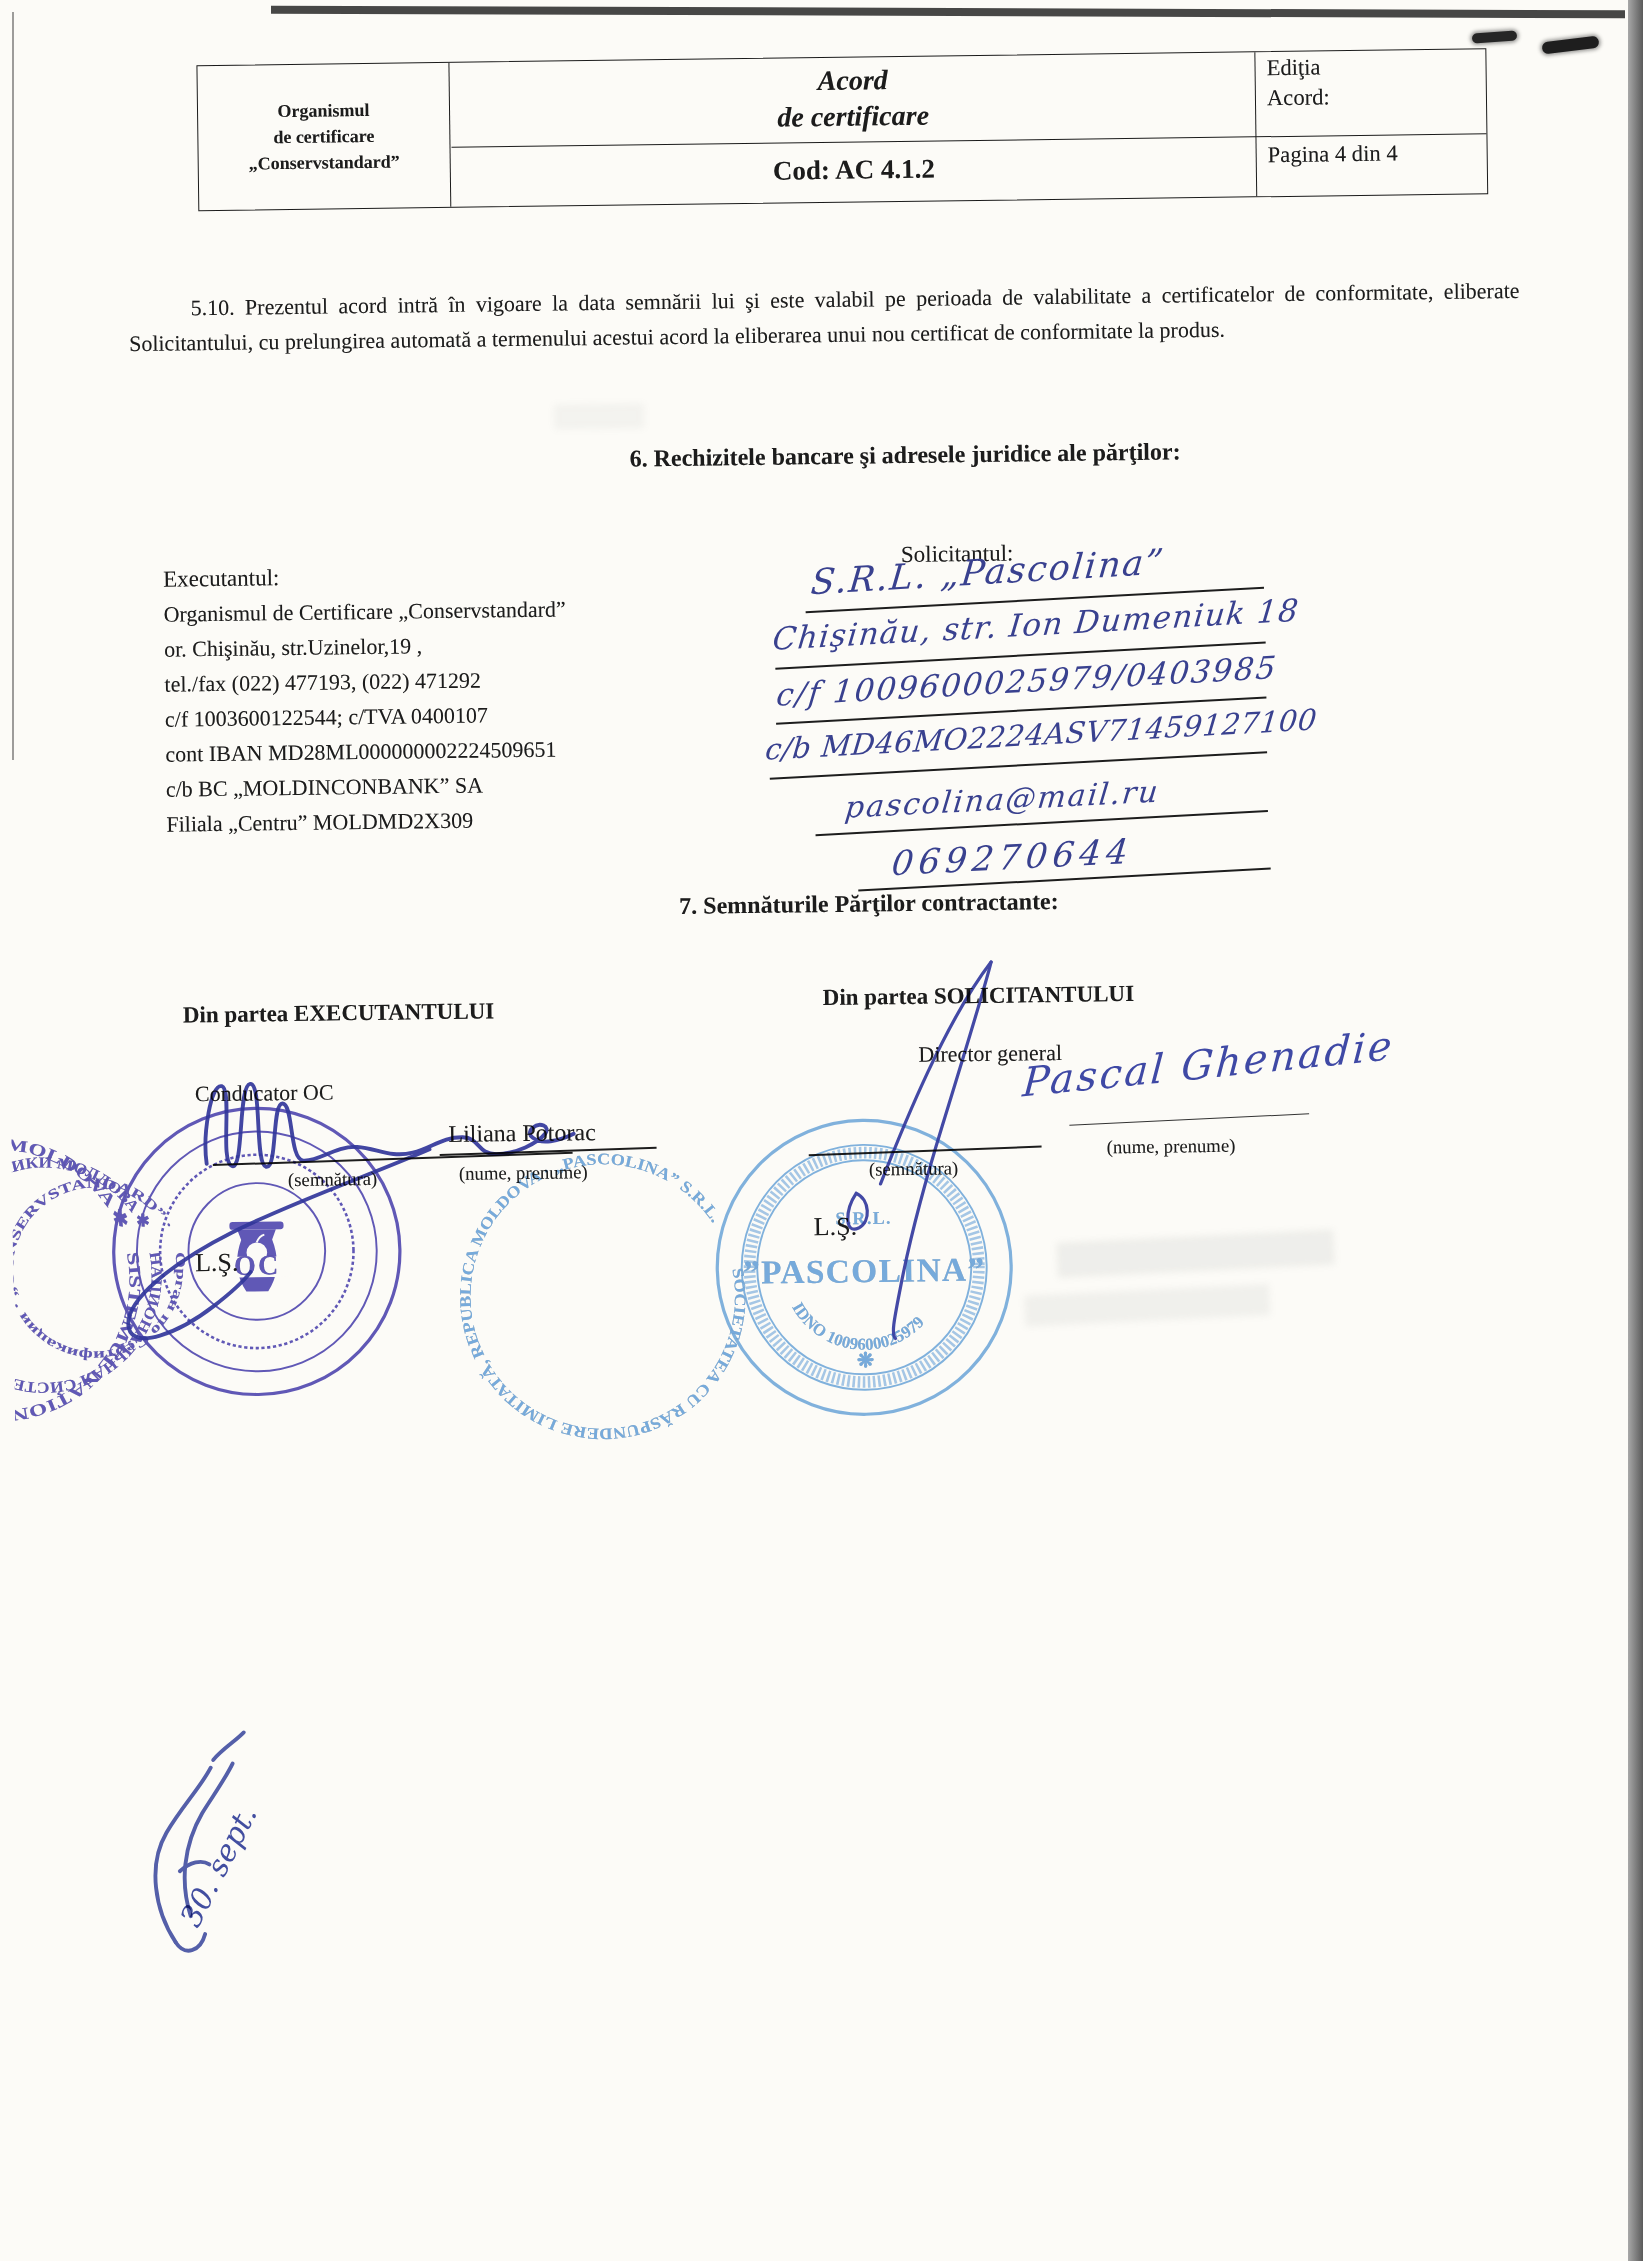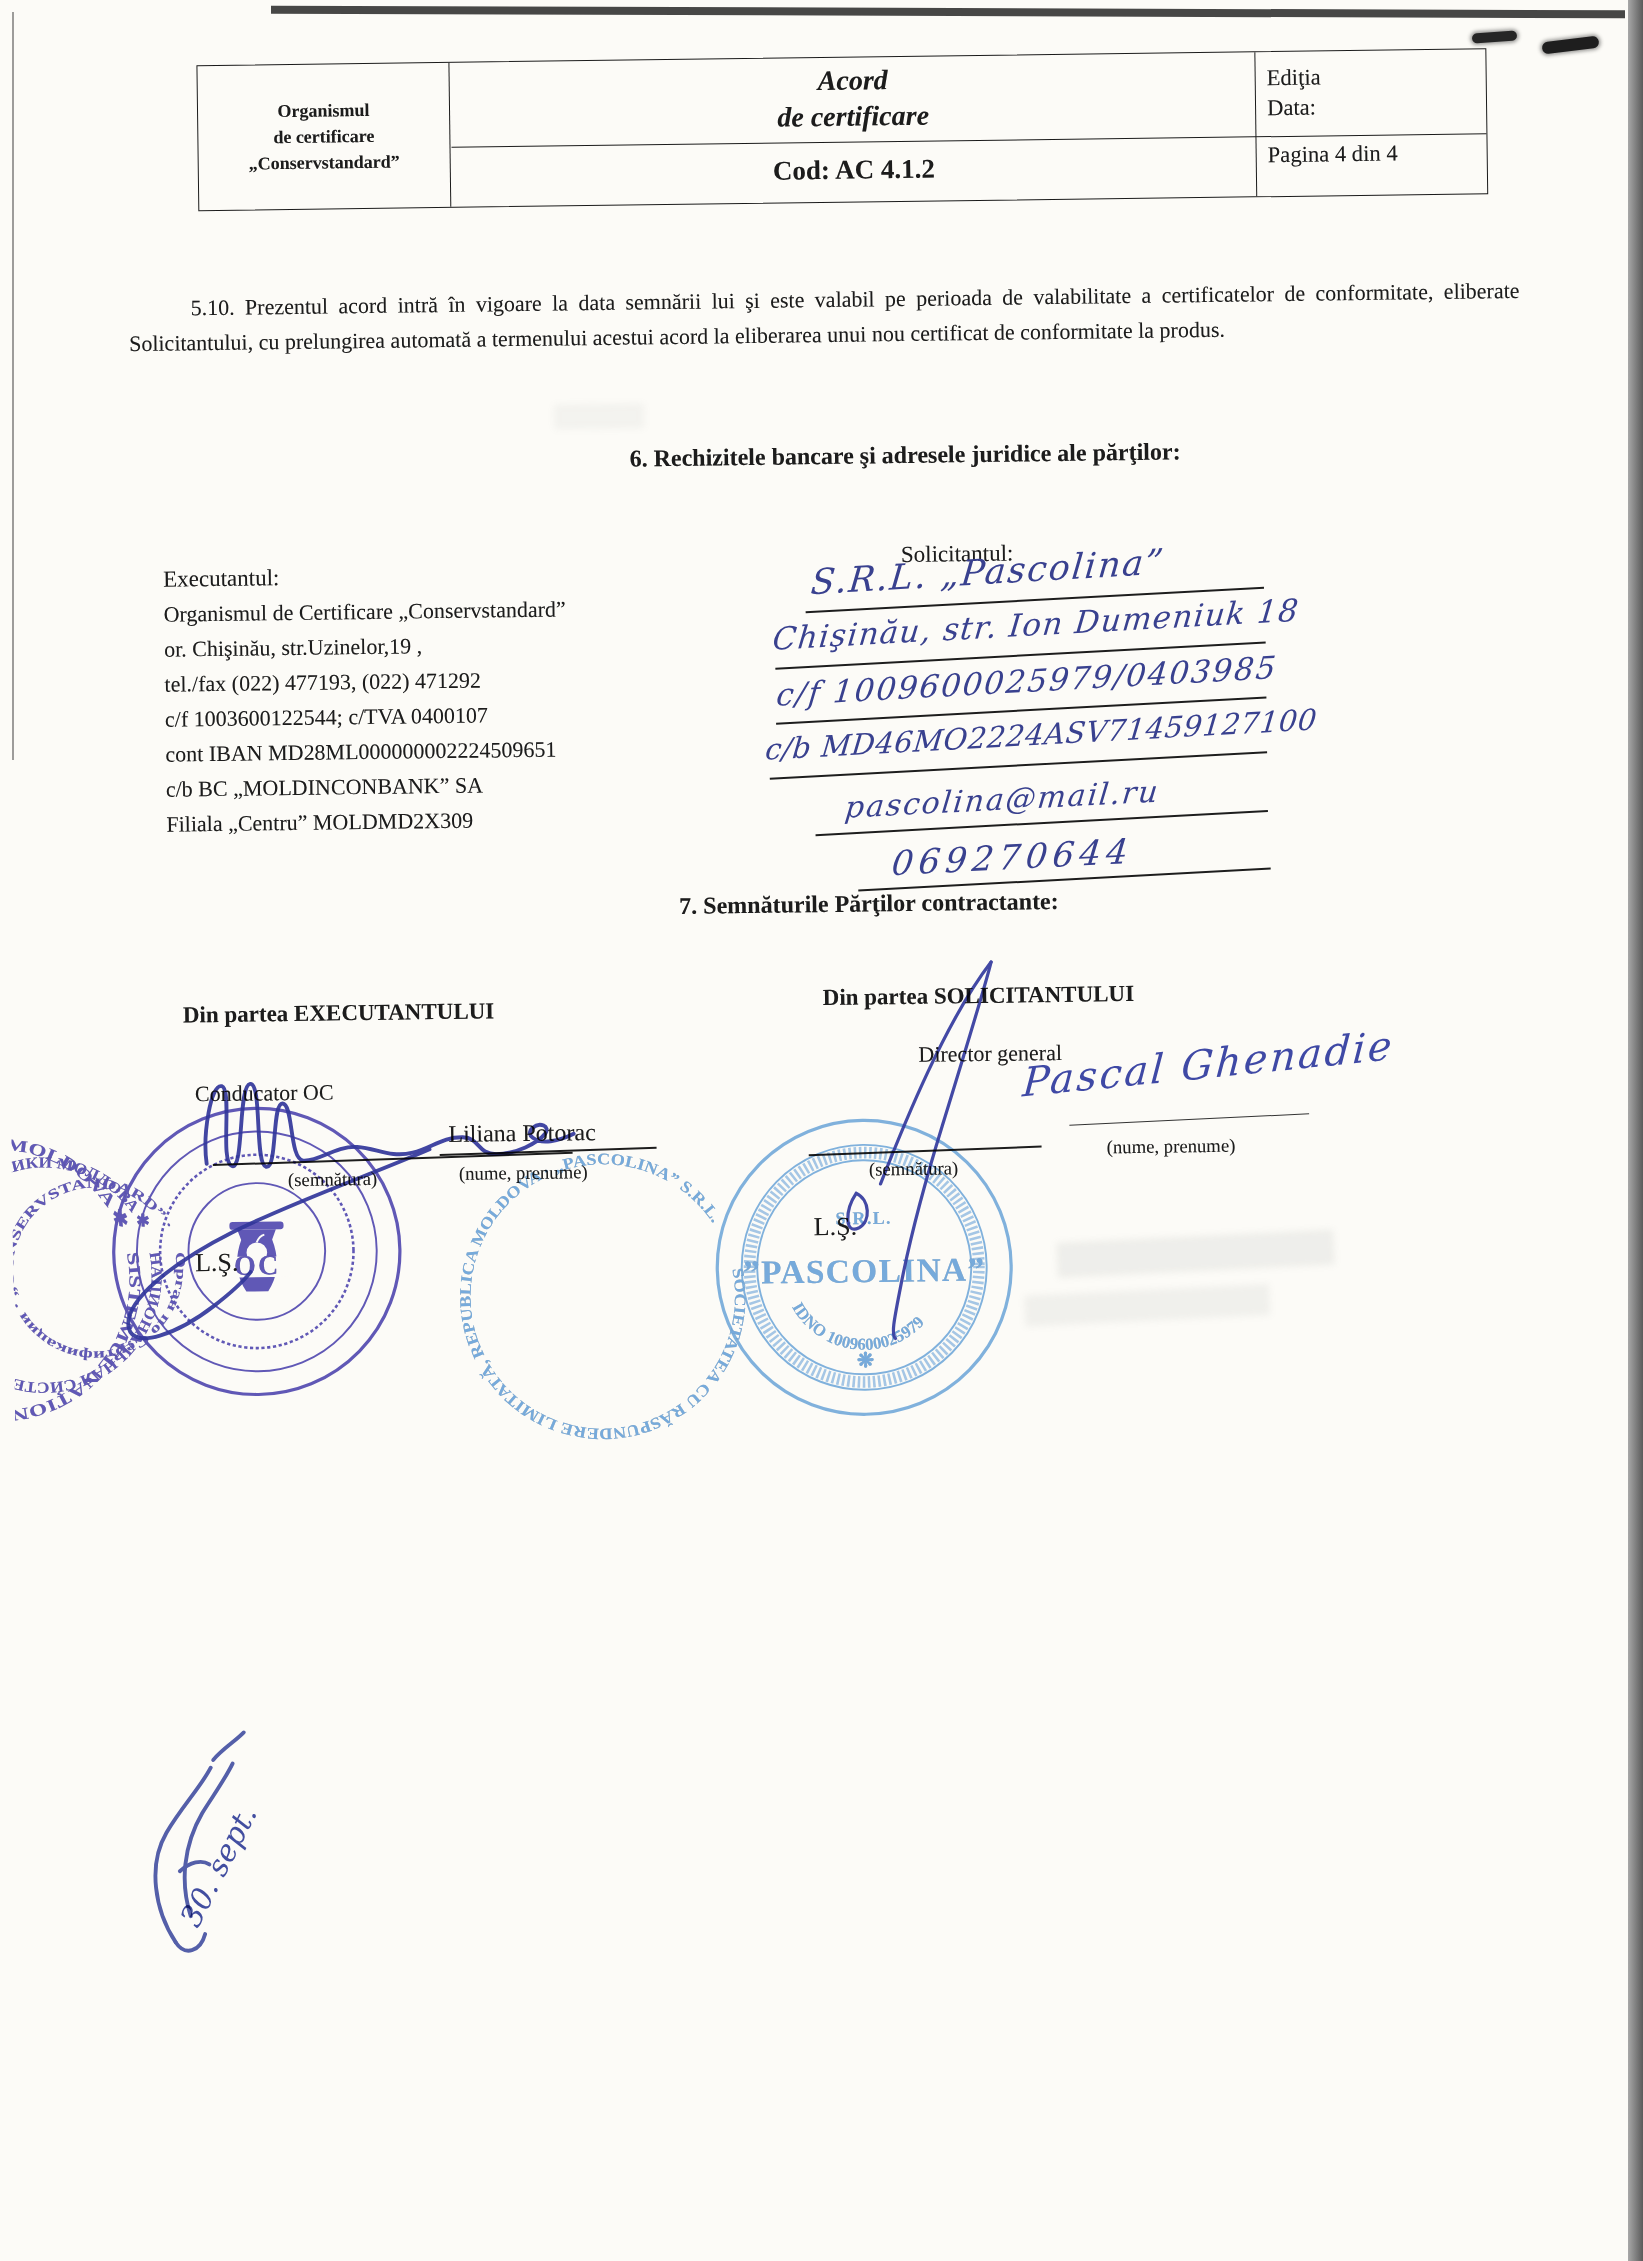--- a/index.html
+++ b/index.html
@@ -13,21 +13,21 @@
   .hdr{position:absolute;left:199px;top:57px;width:1288px;height:144px;border:1.9px solid #1b1b1b;}
   .hdr .c1{position:absolute;left:0;top:0;width:251px;height:100%;border-right:1.9px solid #1b1b1b;
            display:flex;flex-direction:column;justify-content:center;align-items:center;
            font-weight:bold;font-size:18px;line-height:26px;text-align:center;}
   .hdr .c2{position:absolute;left:253px;top:0;width:804px;height:100%;border-right:1.9px solid #1b1b1b;}
   .hdr .c3{position:absolute;left:1060px;top:0;right:0;height:100%;}
   .hdr .rowline{position:absolute;left:253px;right:0;top:84px;height:0;border-top:1.9px solid #1b1b1b;}
   .hdr .title{position:absolute;left:0;top:5.2px;width:100%;text-align:center;
               font-style:italic;font-weight:bold;font-size:28px;line-height:36px;}
   .hdr .code{position:absolute;left:0;top:97px;width:100%;text-align:center;font-weight:bold;font-size:27px;}
-  .hdr .ed{position:absolute;left:9px;top:11px;font-size:22.6px;line-height:30px;}
+  .hdr .ed{position:absolute;left:9px;top:1px;font-size:22.6px;line-height:30px;}
   .hdr .pg{position:absolute;left:9px;top:90px;font-size:22.6px;}
   
   .p510{position:absolute;left:128px;top:282px;width:1391px;font-size:22px;line-height:35px;
         text-align:justify;text-indent:62px;}
   .h6{position:absolute;left:271px;top:443px;width:1263px;text-align:center;font-weight:bold;font-size:24px;}
   .exe{position:absolute;left:159px;top:553px;font-size:22px;line-height:35px;}
   .exe .lbl{font-size:23px;}
   .sol-lbl{position:absolute;left:897px;top:543px;font-size:23px;}
   .h7{position:absolute;left:258px;top:891px;width:1205px;text-align:center;font-weight:bold;font-size:24px;}
   .party{font-weight:bold;font-size:23px;}
@@ -67,21 +67,21 @@
       <div class="c2">
         <div class="title">
           <div>Acord</div>
           <div>de certificare</div>
         </div>
         <div class="code">Cod: AC 4.1.2</div>
       </div>
       <div class="c3">
         <div class="ed">
           <div>Ediţia</div>
-          <div>Data:</div>
+          <div>Acord:</div>
         </div>
         <div class="pg">Pagina 4 din 4</div>
       </div>
       <div class="rowline"></div>
     </div>
 
     <div class="p510">5.10. Prezentul acord  intră în vigoare  la data semnării lui şi este valabil pe perioada de valabilitate a certificatelor de conformitate, eliberate Solicitantului, cu prelungirea automată a termenului acestui acord la eliberarea unui nou certificat de conformitate la produs.</div>
 
     <div class="h6">6. Rechizitele bancare şi adresele juridice ale părţilor:</div>
 

